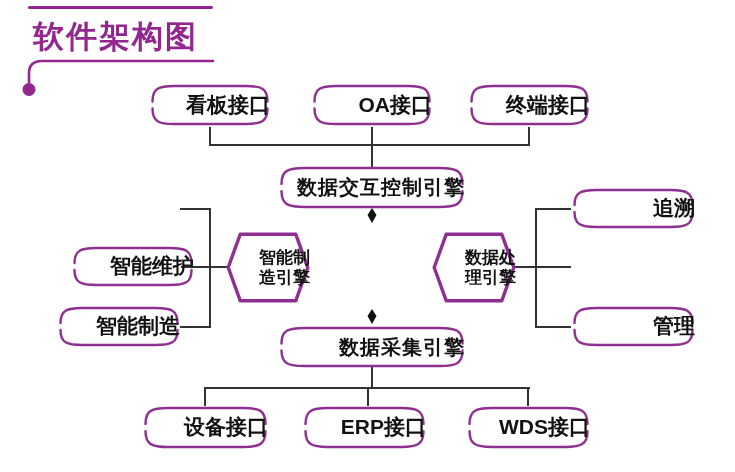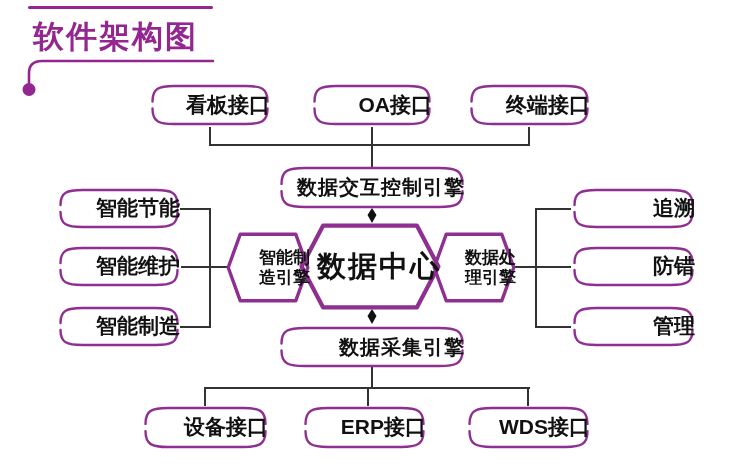--- a/index.html
+++ b/index.html
@@ -105,28 +105,21 @@
   </div>
 
   <div class="node pill engine" style="left:279px;top:165px;width:186px;height:45px;">
       <svg viewBox="0 0 186 45" class="shape">
         <path d="M 2.5 18.9 C 2.5 5.3999999999999995 9 3 26 3 L 160 3 C 177 3 183.5 5.3999999999999995 183.5 18.9"></path>
         <path d="M 2.5 26.099999999999998 C 2.5 39.6 9 42 26 42 L 160 42 C 177 42 183.5 39.6 183.5 26.099999999999998"></path>
       </svg>
     <span class="label">数据交互控制引擎</span>
   </div>
 
-  <div class="node pill" style="left:58px;top:187px;width:122px;height:43px;">
-      <svg viewBox="0 0 122 43" class="shape">
-        <path d="M 2.5 18.06 C 2.5 5.16 9 3 24.400000000000002 3 L 97.6 3 C 113 3 119.5 5.16 119.5 18.06"></path>
-        <path d="M 2.5 24.939999999999998 C 2.5 37.84 9 40 24.400000000000002 40 L 97.6 40 C 113 40 119.5 37.84 119.5 24.939999999999998"></path>
-      </svg>
-    <span class="label">智能节能</span>
-  </div>
-  <div class="node pill" style="left:58px;top:245px;width:122px;height:43px;">
+  <div class="node pill" style="left:72px;top:245px;width:122px;height:43px;">
       <svg viewBox="0 0 122 43" class="shape">
         <path d="M 2.5 18.06 C 2.5 5.16 9 3 24.400000000000002 3 L 97.6 3 C 113 3 119.5 5.16 119.5 18.06"></path>
         <path d="M 2.5 24.939999999999998 C 2.5 37.84 9 40 24.400000000000002 40 L 97.6 40 C 113 40 119.5 37.84 119.5 24.939999999999998"></path>
       </svg>
     <span class="label">智能维护</span>
   </div>
   <div class="node pill" style="left:58px;top:305px;width:122px;height:43px;">
       <svg viewBox="0 0 122 43" class="shape">
         <path d="M 2.5 18.06 C 2.5 5.16 9 3 24.400000000000002 3 L 97.6 3 C 113 3 119.5 5.16 119.5 18.06"></path>
         <path d="M 2.5 24.939999999999998 C 2.5 37.84 9 40 24.400000000000002 40 L 97.6 40 C 113 40 119.5 37.84 119.5 24.939999999999998"></path>
@@ -134,47 +127,34 @@
     <span class="label">智能制造</span>
   </div>
 
   <div class="node pill" style="left:572px;top:187px;width:123px;height:43px;">
       <svg viewBox="0 0 123 43" class="shape">
         <path d="M 2.5 18.06 C 2.5 5.16 9 3 24.6 3 L 98.4 3 C 114 3 120.5 5.16 120.5 18.06"></path>
         <path d="M 2.5 24.939999999999998 C 2.5 37.84 9 40 24.6 40 L 98.4 40 C 114 40 120.5 37.84 120.5 24.939999999999998"></path>
       </svg>
     <span class="label">追溯</span>
   </div>
-  <div class="node pill" style="left:572px;top:245px;width:123px;height:43px;">
-      <svg viewBox="0 0 123 43" class="shape">
-        <path d="M 2.5 18.06 C 2.5 5.16 9 3 24.6 3 L 98.4 3 C 114 3 120.5 5.16 120.5 18.06"></path>
-        <path d="M 2.5 24.939999999999998 C 2.5 37.84 9 40 24.6 40 L 98.4 40 C 114 40 120.5 37.84 120.5 24.939999999999998"></path>
-      </svg>
-    <span class="label">防错</span>
-  </div>
   <div class="node hex hex-side" style="left:226px;top:232px;width:84px;height:71px;">
       <svg viewBox="0 0 84 71" class="shape">
         <polygon points="2.2,35.5 14.280000000000001,2.2 69.72,2.2 81.8,35.5 69.72,68.8 14.280000000000001,68.8" stroke-width="3.4"></polygon>
       </svg>
     <span class="label">智能制
 造引擎</span>
   </div>
 
   <div class="node pill" style="left:572px;top:305px;width:123px;height:43px;">
       <svg viewBox="0 0 123 43" class="shape">
         <path d="M 2.5 18.06 C 2.5 5.16 9 3 24.6 3 L 98.4 3 C 114 3 120.5 5.16 120.5 18.06"></path>
         <path d="M 2.5 24.939999999999998 C 2.5 37.84 9 40 24.6 40 L 98.4 40 C 114 40 120.5 37.84 120.5 24.939999999999998"></path>
       </svg>
     <span class="label">管理</span>
-  </div>
-  <div class="node hex hex-center" style="left:299px;top:223px;width:142px;height:87px;">
-      <svg viewBox="0 0 142 87" class="shape">
-        <polygon points="2.6,43.5 24.14,2.6 117.86,2.6 139.4,43.5 117.86,84.4 24.14,84.4" stroke-width="4.2"></polygon>
-      </svg>
-    <span class="label">数据中心</span>
   </div>
   <div class="node hex hex-side" style="left:432px;top:232px;width:84px;height:71px;">
       <svg viewBox="0 0 84 71" class="shape">
         <polygon points="2.2,35.5 14.280000000000001,2.2 69.72,2.2 81.8,35.5 69.72,68.8 14.280000000000001,68.8" stroke-width="3.4"></polygon>
       </svg>
     <span class="label">数据处
 理引擎</span>
   </div>
 
   <div class="node pill engine" style="left:279px;top:325px;width:186px;height:44px;">

